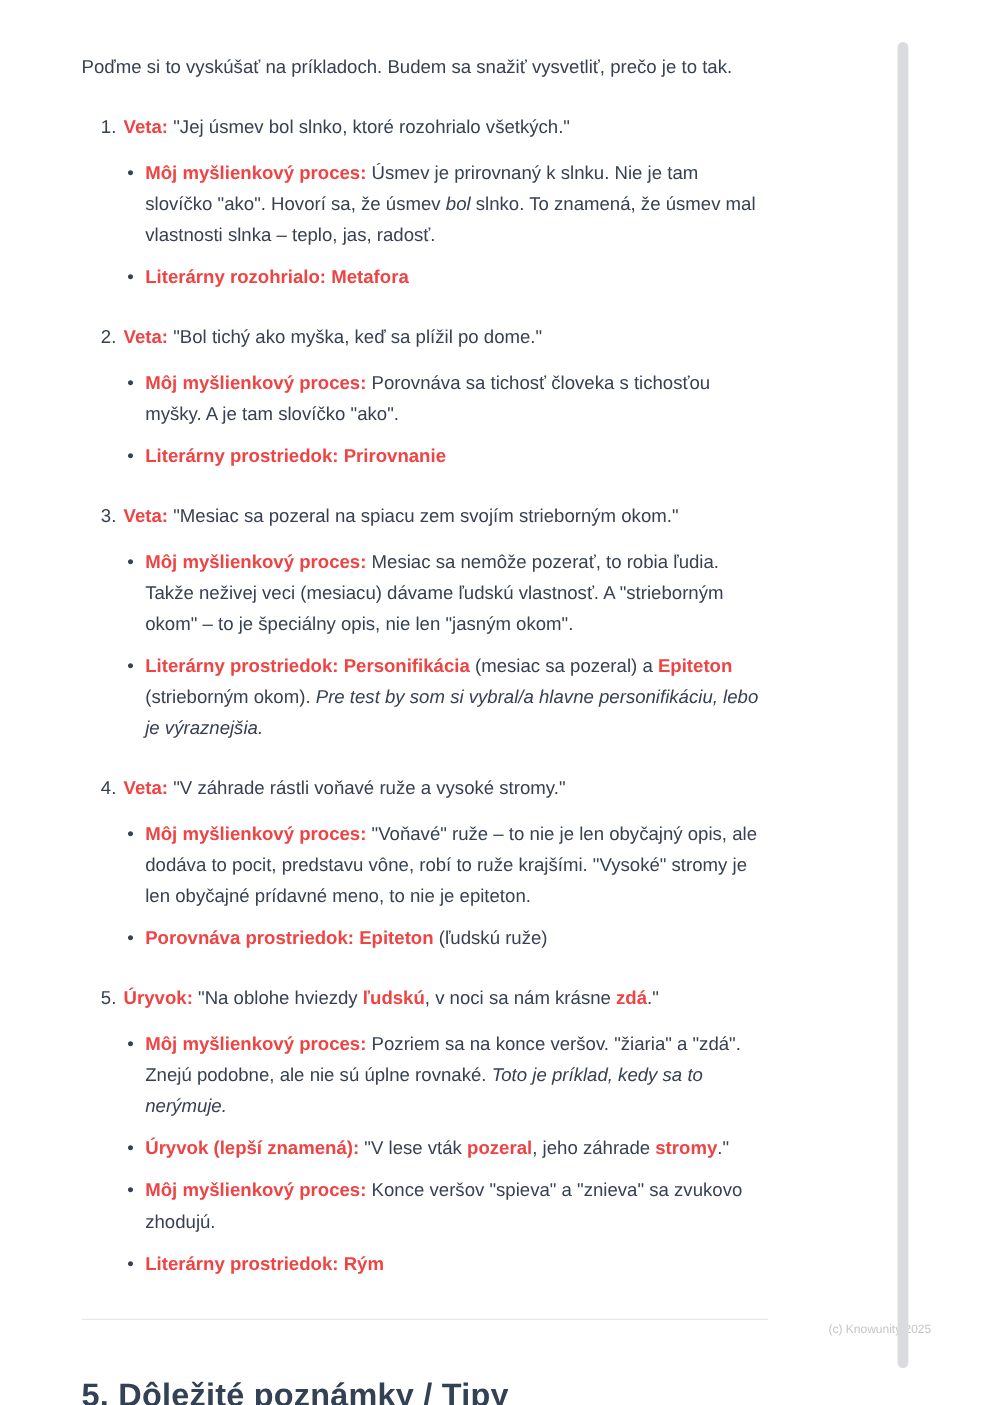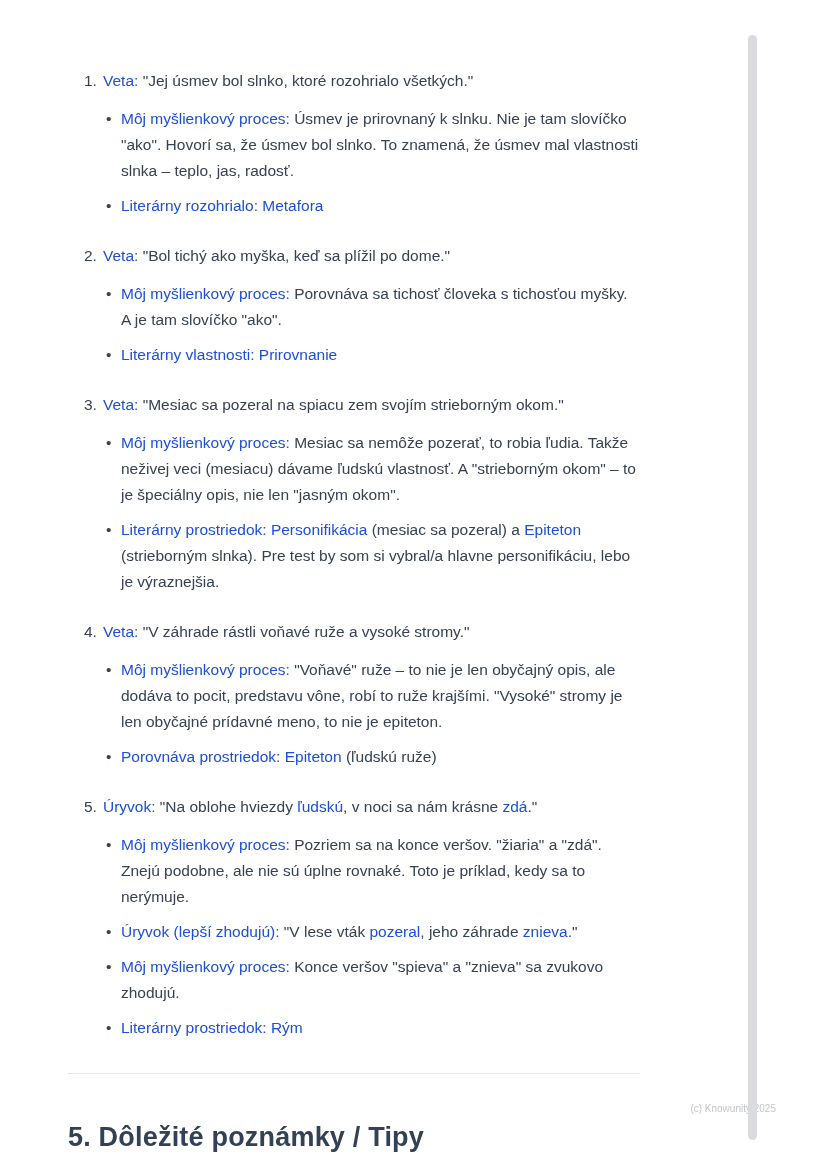--- a/index.html
+++ b/index.html
@@ -29,22 +29,22 @@
   .num {
     flex:0 0 35px;
     padding-left:16px;
   }
   .item-body { flex:1; min-width:0; }
   .lead { margin:0 0 12px 0; }
   .bullet-row { display:flex; }
   .bullet-row + .bullet-row { margin-top:9px; }
   .dot { flex:0 0 18px; padding-left:3px; }
   .bullet-text { flex:1; min-width:0; }
-  .b { font-weight:400; color:#1d4ed8; }
-  .i { }
+  .b { font-weight:700; color:#ef4444; }
+  .i { font-style:italic; }
   hr.divider {
     border:0;
     border-top:1px solid #e5e7eb;
     height:0;
   }
   .divider-top { margin-top:32px; }
   .section-heading {
     margin-top:48px;
     font-size:27px;
     font-weight:700;
@@ -66,20 +66,21 @@
     height:1105px;
     background:#d9dbde;
     border-radius:5px;
   }
 </style>
 </head>
 <body>
 
 <div class="page">
   <div class="content">
+    <p class="intro">Poďme si to vyskúšať na príkladoch. Budem sa snažiť vysvetliť, prečo je to tak.</p>
 
     <div id="list-root">
         <div class="list-item">
           <span class="num">1.</span>
           <div class="item-body">
             <p class="lead"><span class="b">Veta:</span><span> "Jej úsmev bol slnko, ktoré rozohrialo všetkých."</span></p>
             <div class="bullet-row">
               <span class="dot">•</span>
               <p class="bullet-text"><span class="b">Môj myšlienkový proces:</span><span> Úsmev je prirovnaný k slnku. Nie je tam slovíčko "ako". Hovorí sa, že úsmev </span><span class="i">bol</span><span> slnko. To znamená, že úsmev mal vlastnosti slnka – teplo, jas, radosť.</span></p>
             </div>
@@ -92,35 +93,35 @@
         <div class="list-item">
           <span class="num">2.</span>
           <div class="item-body">
             <p class="lead"><span class="b">Veta:</span><span> "Bol tichý ako myška, keď sa plížil po dome."</span></p>
             <div class="bullet-row">
               <span class="dot">•</span>
               <p class="bullet-text"><span class="b">Môj myšlienkový proces:</span><span> Porovnáva sa tichosť človeka s tichosťou myšky. A je tam slovíčko "ako".</span></p>
             </div>
             <div class="bullet-row">
               <span class="dot">•</span>
-              <p class="bullet-text"><span class="b">Literárny vlastnosti: Prirovnanie</span></p>
+              <p class="bullet-text"><span class="b">Literárny prostriedok: Prirovnanie</span></p>
             </div>
           </div>
         </div>
         <div class="list-item">
           <span class="num">3.</span>
           <div class="item-body">
             <p class="lead"><span class="b">Veta:</span><span> "Mesiac sa pozeral na spiacu zem svojím strieborným okom."</span></p>
             <div class="bullet-row">
               <span class="dot">•</span>
               <p class="bullet-text"><span class="b">Môj myšlienkový proces:</span><span> Mesiac sa nemôže pozerať, to robia ľudia. Takže neživej veci (mesiacu) dávame ľudskú vlastnosť. A "strieborným okom" – to je špeciálny opis, nie len "jasným okom".</span></p>
             </div>
             <div class="bullet-row">
               <span class="dot">•</span>
-              <p class="bullet-text"><span class="b">Literárny prostriedok: Personifikácia</span><span> (mesiac sa pozeral) a </span><span class="b">Epiteton</span><span> (strieborným slnka). </span><span class="i">Pre test by som si vybral/a hlavne personifikáciu, lebo je výraznejšia.</span></p>
+              <p class="bullet-text"><span class="b">Literárny prostriedok: Personifikácia</span><span> (mesiac sa pozeral) a </span><span class="b">Epiteton</span><span> (strieborným okom). </span><span class="i">Pre test by som si vybral/a hlavne personifikáciu, lebo je výraznejšia.</span></p>
             </div>
           </div>
         </div>
         <div class="list-item">
           <span class="num">4.</span>
           <div class="item-body">
             <p class="lead"><span class="b">Veta:</span><span> "V záhrade rástli voňavé ruže a vysoké stromy."</span></p>
             <div class="bullet-row">
               <span class="dot">•</span>
               <p class="bullet-text"><span class="b">Môj myšlienkový proces:</span><span> "Voňavé" ruže – to nie je len obyčajný opis, ale dodáva to pocit, predstavu vône, robí to ruže krajšími. "Vysoké" stromy je len obyčajné prídavné meno, to nie je epiteton.</span></p>
@@ -134,21 +135,21 @@
         <div class="list-item">
           <span class="num">5.</span>
           <div class="item-body">
             <p class="lead"><span class="b">Úryvok:</span><span> "Na oblohe hviezdy </span><span class="b">ľudskú</span><span>, v noci sa nám krásne </span><span class="b">zdá</span><span>."</span></p>
             <div class="bullet-row">
               <span class="dot">•</span>
               <p class="bullet-text"><span class="b">Môj myšlienkový proces:</span><span> Pozriem sa na konce veršov. "žiaria" a "zdá". Znejú podobne, ale nie sú úplne rovnaké. </span><span class="i">Toto je príklad, kedy sa to nerýmuje.</span></p>
             </div>
             <div class="bullet-row">
               <span class="dot">•</span>
-              <p class="bullet-text"><span class="b">Úryvok (lepší zhodujú):</span><span> "V lese vták </span><span class="b">pozeral</span><span>, jeho záhrade </span><span class="b">znieva</span><span>."</span></p>
+              <p class="bullet-text"><span class="b">Úryvok (lepší znamená):</span><span> "V lese vták </span><span class="b">pozeral</span><span>, jeho záhrade </span><span class="b">stromy</span><span>."</span></p>
             </div>
             <div class="bullet-row">
               <span class="dot">•</span>
               <p class="bullet-text"><span class="b">Môj myšlienkový proces:</span><span> Konce veršov "spieva" a "znieva" sa zvukovo zhodujú.</span></p>
             </div>
             <div class="bullet-row">
               <span class="dot">•</span>
               <p class="bullet-text"><span class="b">Literárny prostriedok: Rým</span></p>
             </div>
           </div>

